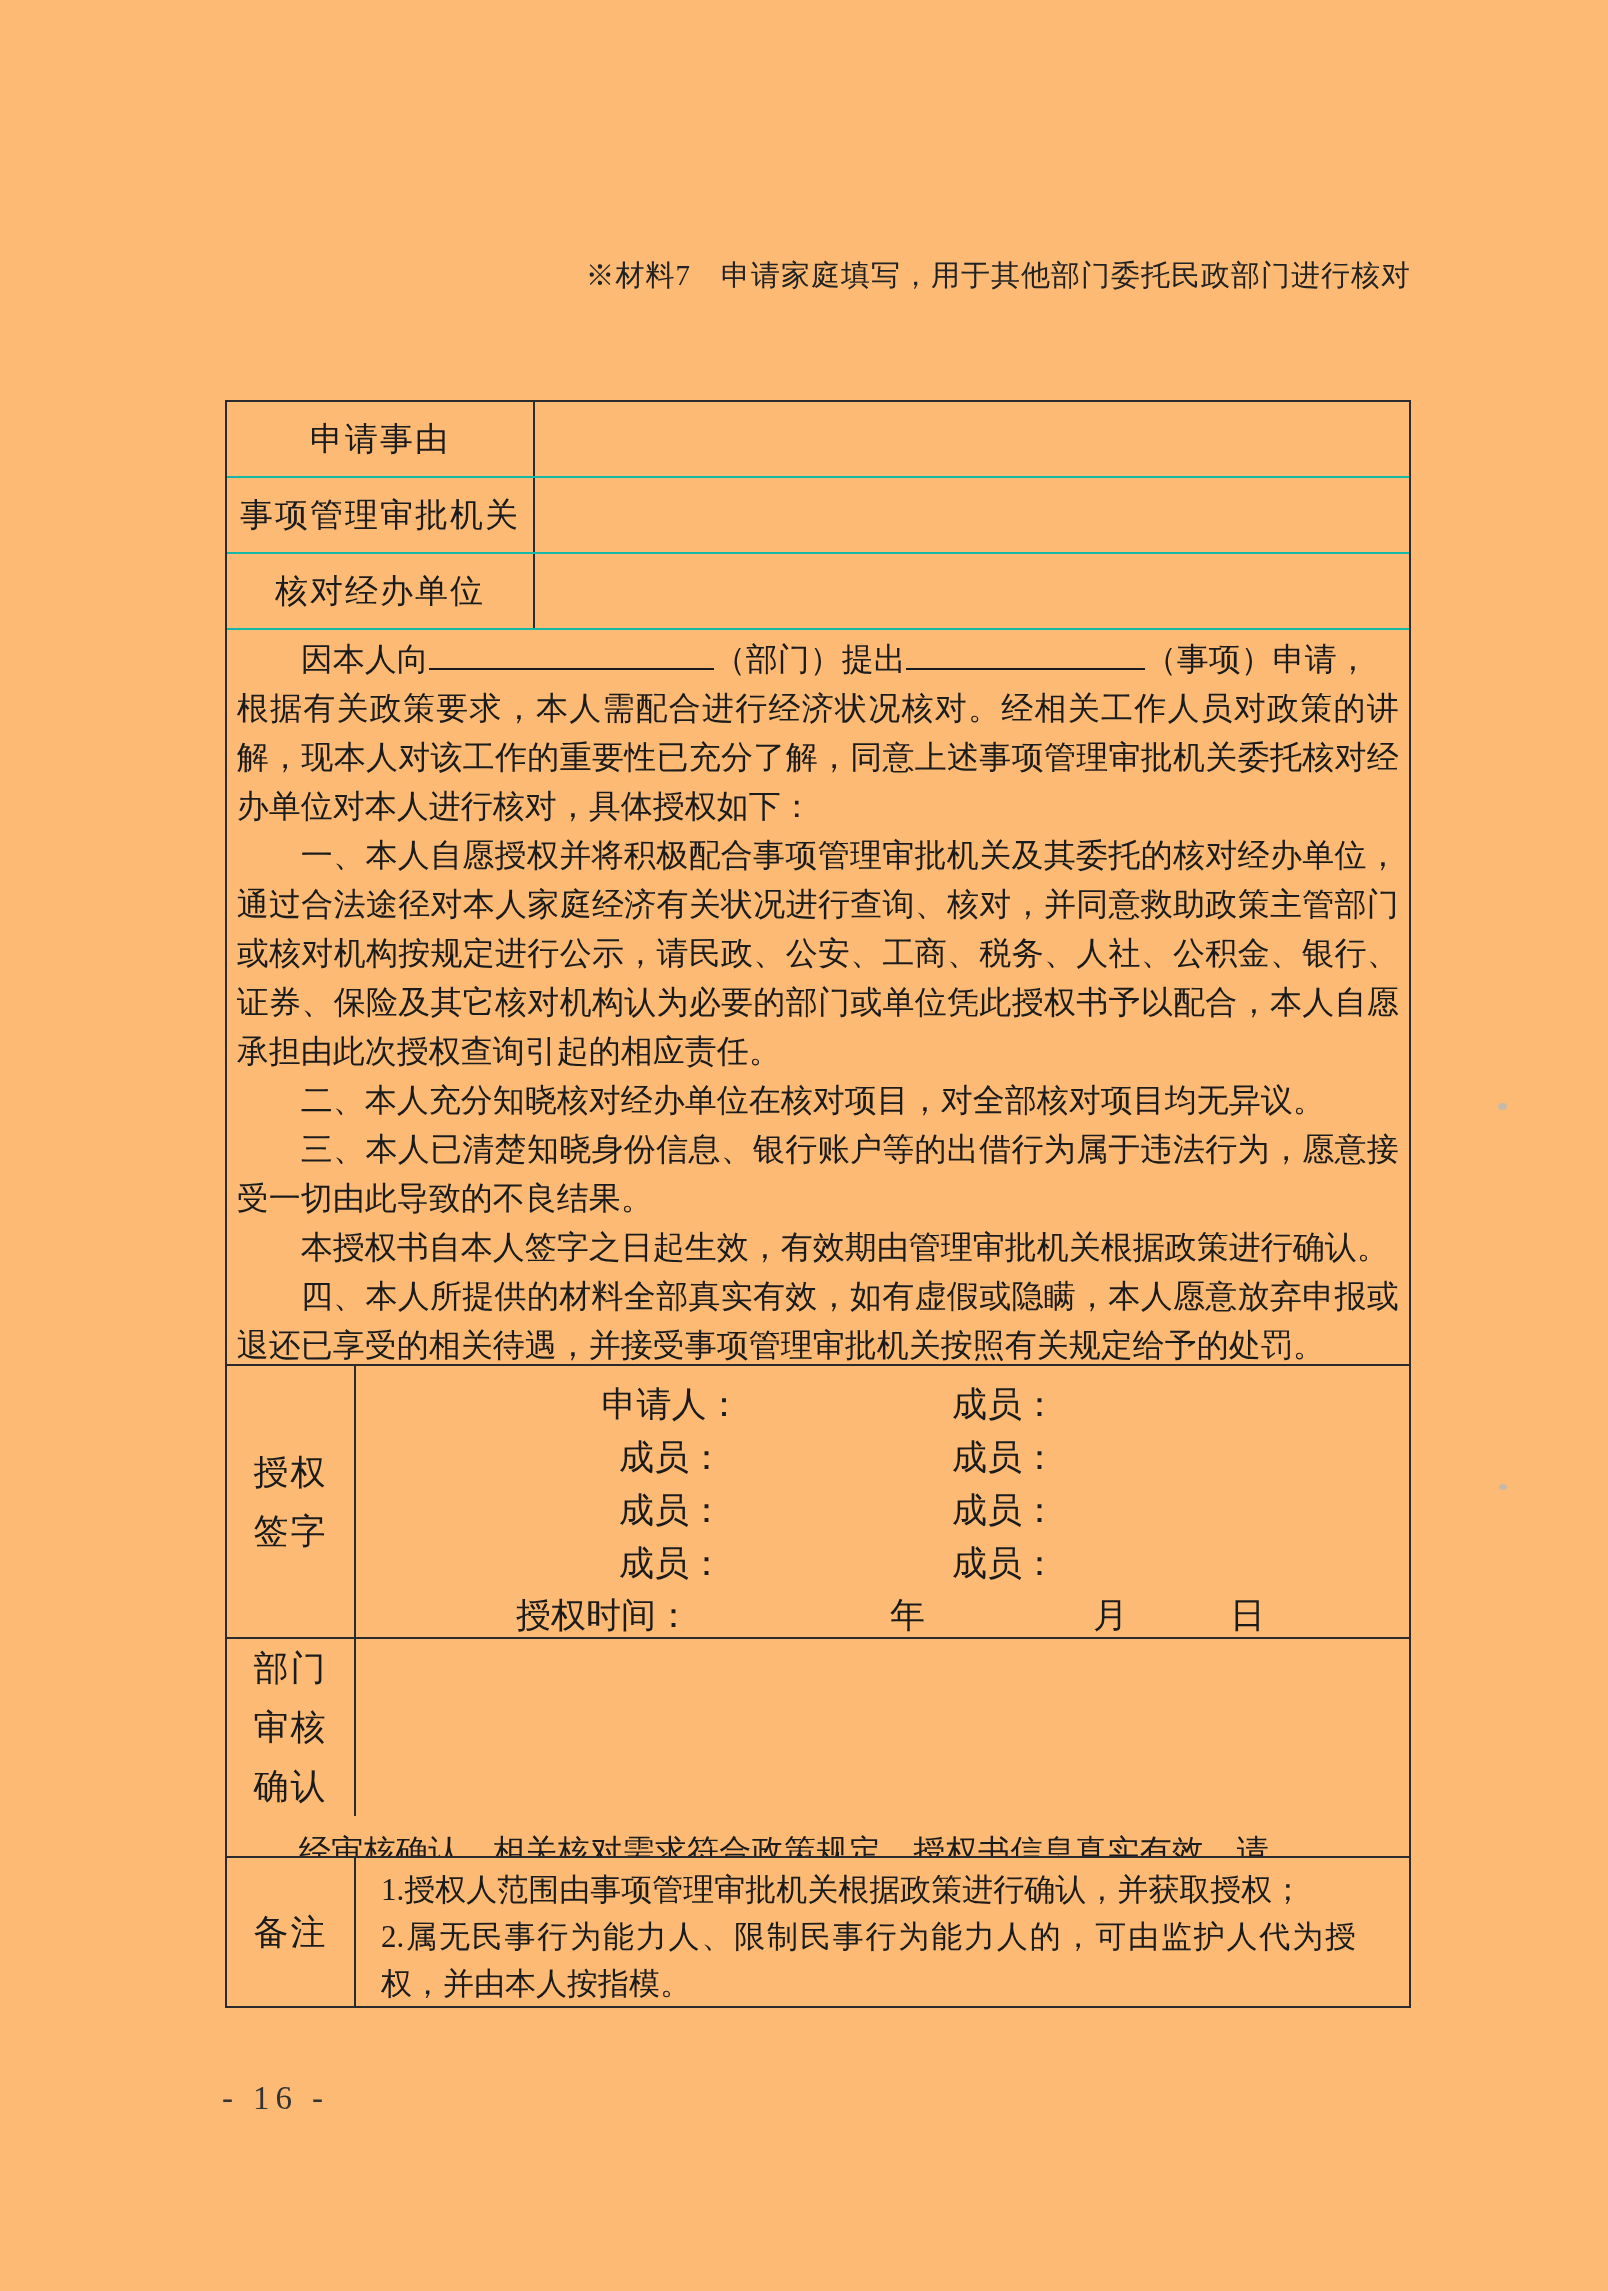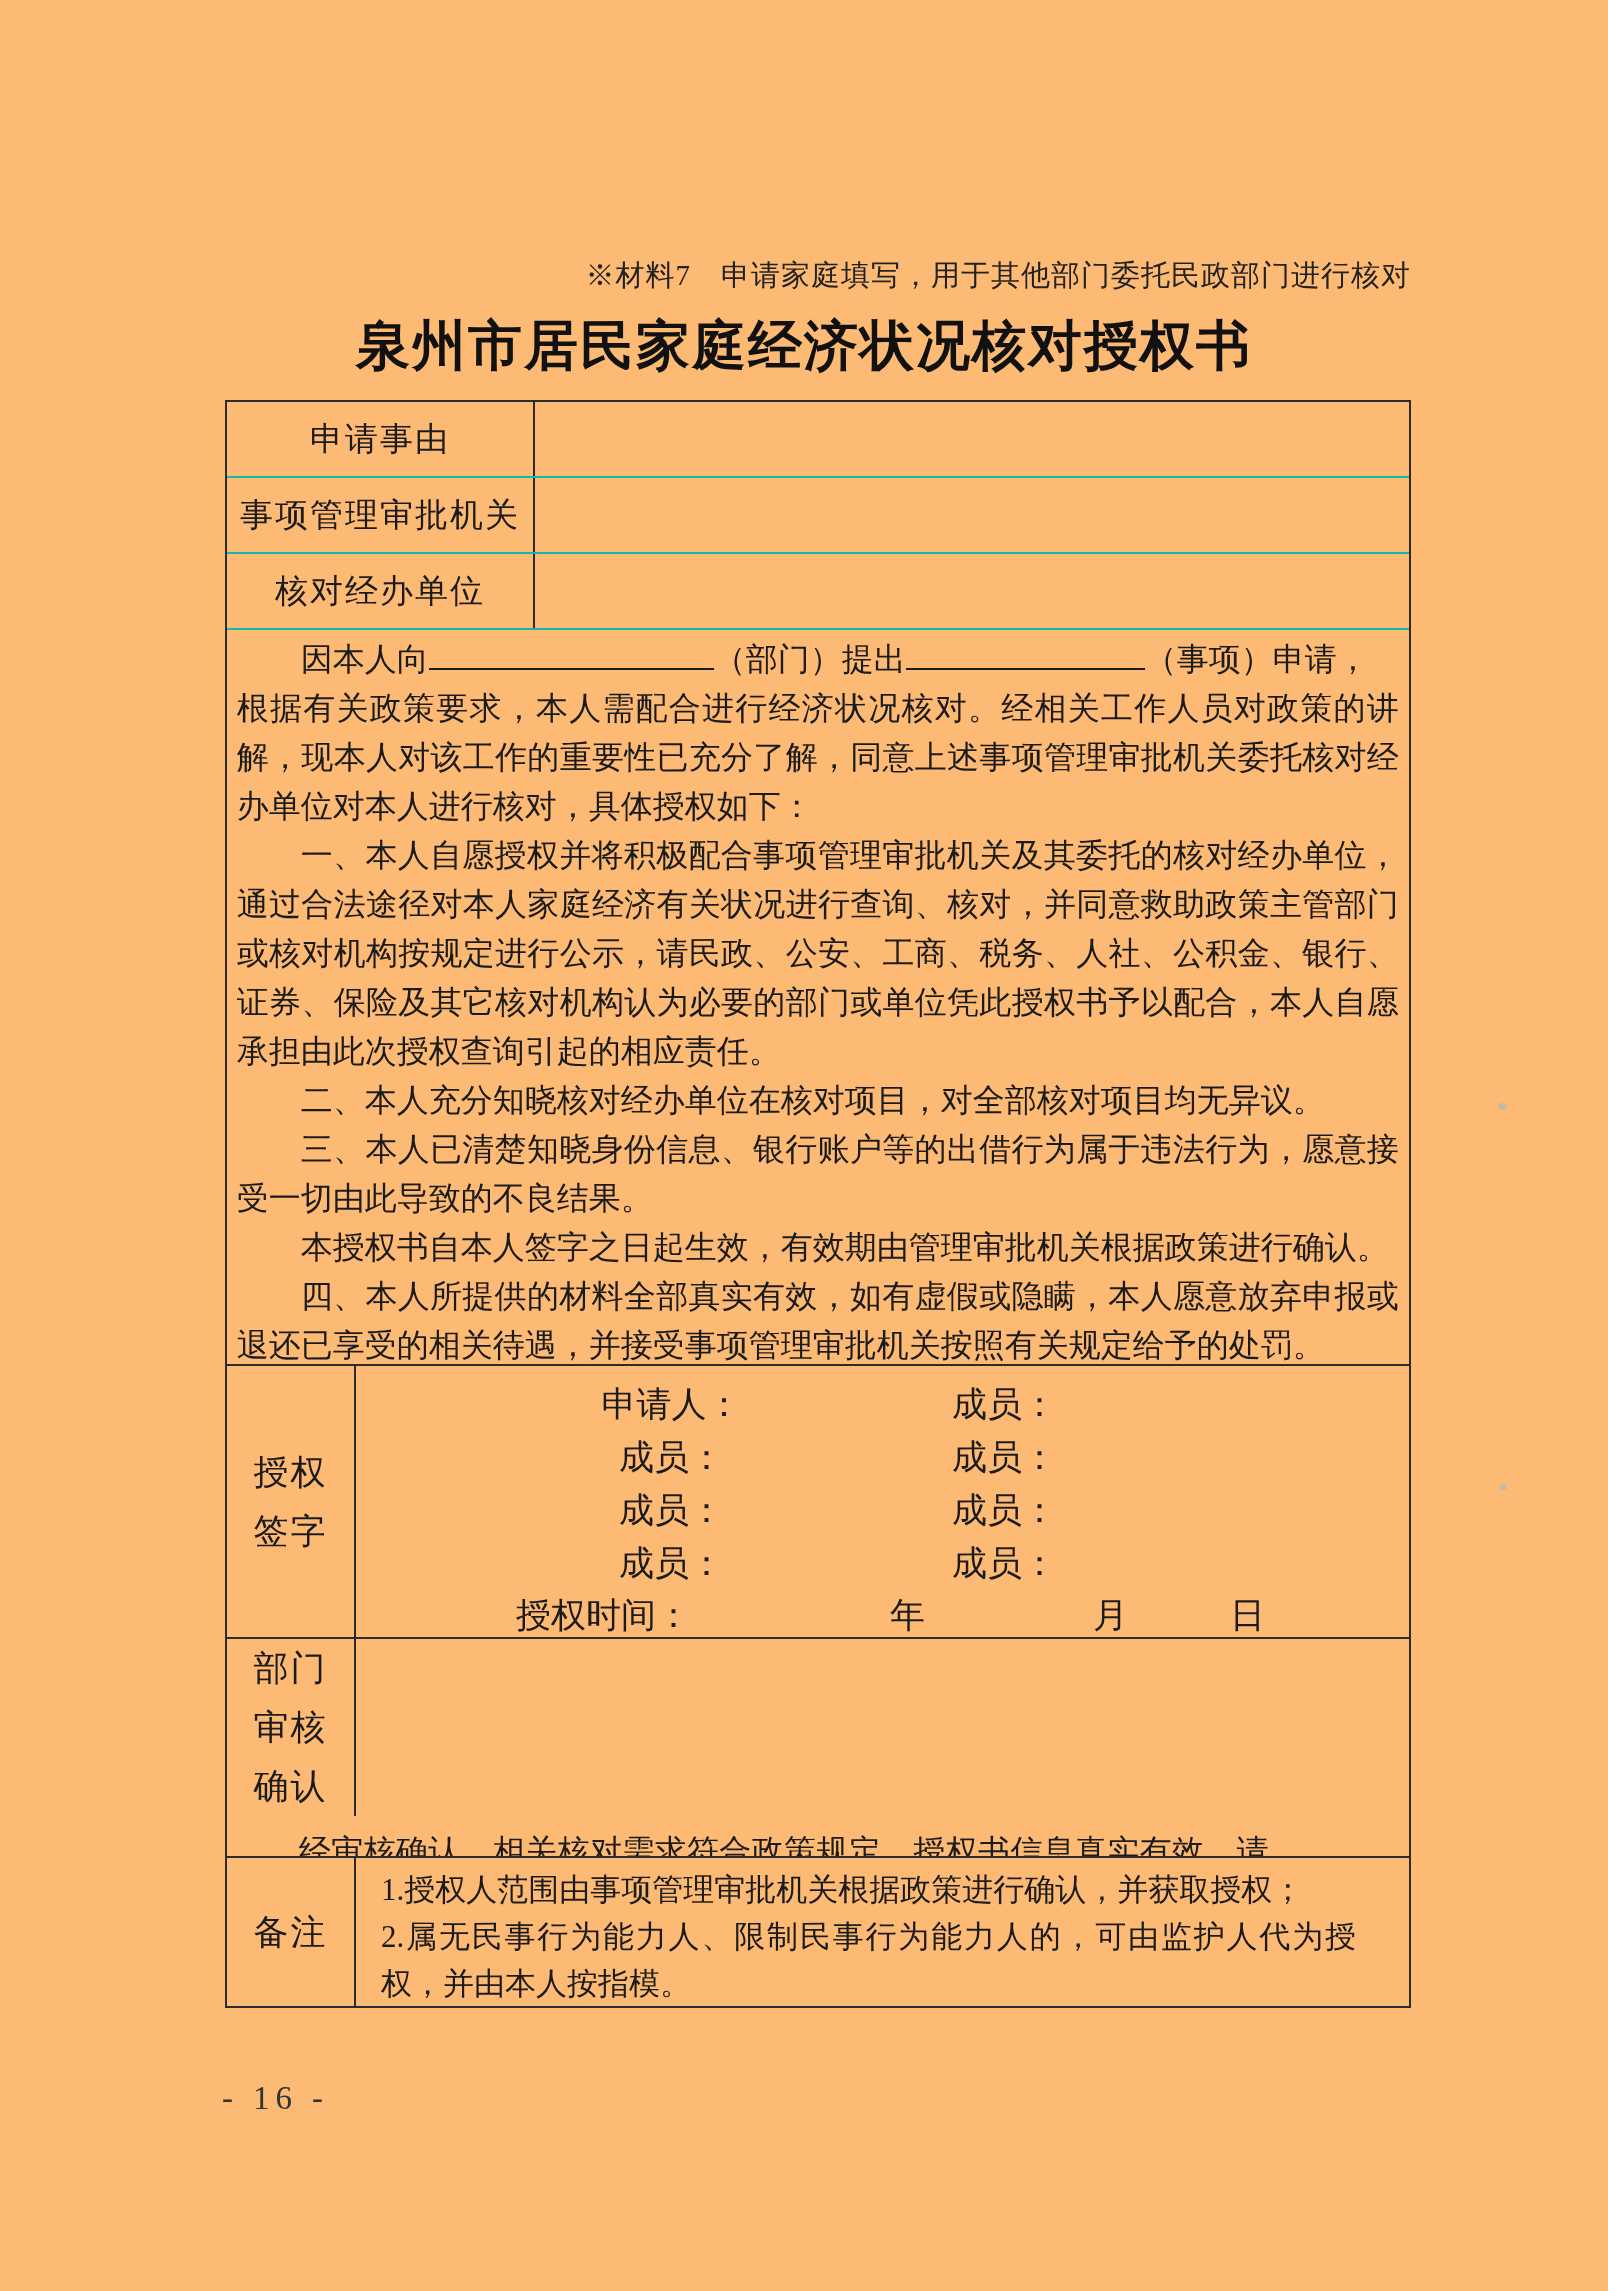--- a/index.html
+++ b/index.html
@@ -105,21 +105,20 @@
   .speck1{left:1498px;top:1103px;width:8.8px;height:6.8px;}
   .speck2{left:1499px;top:1484px;width:7.8px;height:5.9px;}
 </style>
 </head>
 <body>
 
 <div class="page">
 
   <div class="note">※材料7　申请家庭填写，用于其他部门委托民政部门进行核对</div>
 
-  <h1 class="title">泉州市居民家庭经济状况核对授权书</h1>
 
   <div class="doc-table">
 
     <div id="info-rows">
         <div class="info-row">
           <div class="info-label">申请事由</div>
           <div class="info-value"></div>
         </div>
         <div class="info-row">
           <div class="info-label">事项管理审批机关</div>

